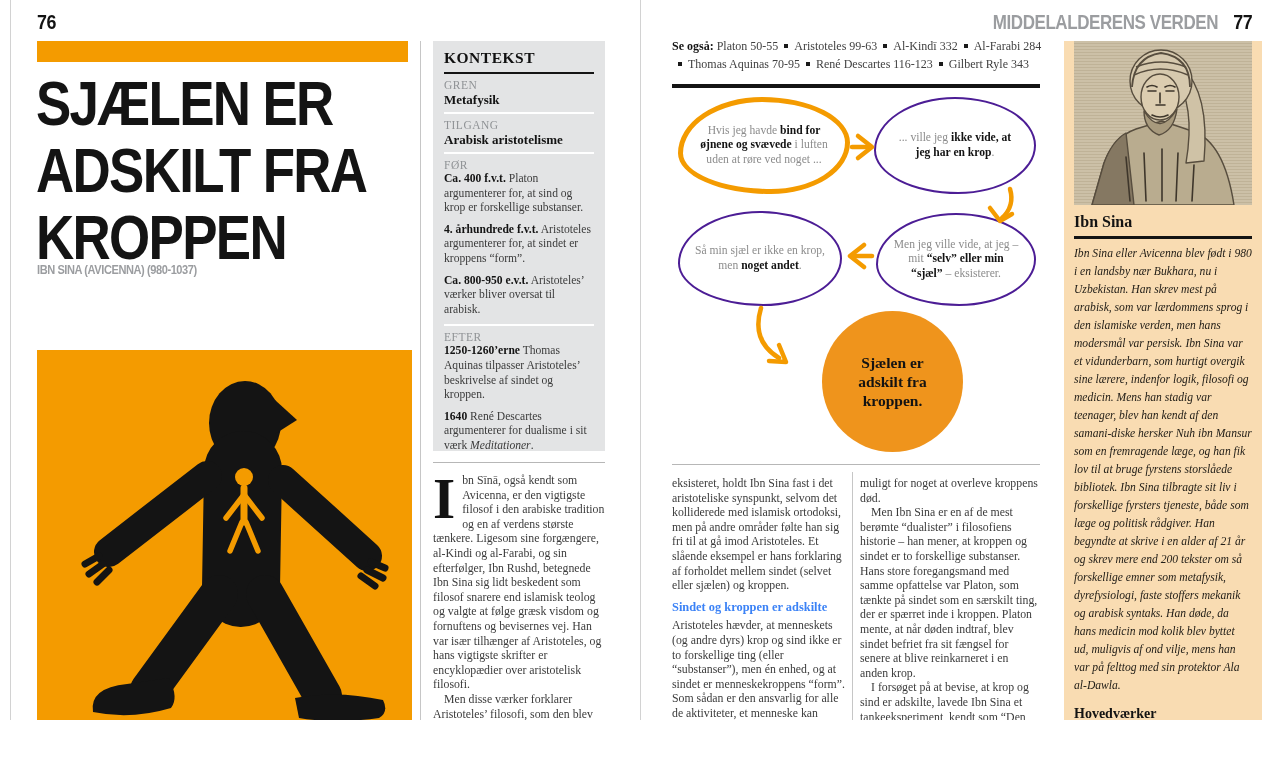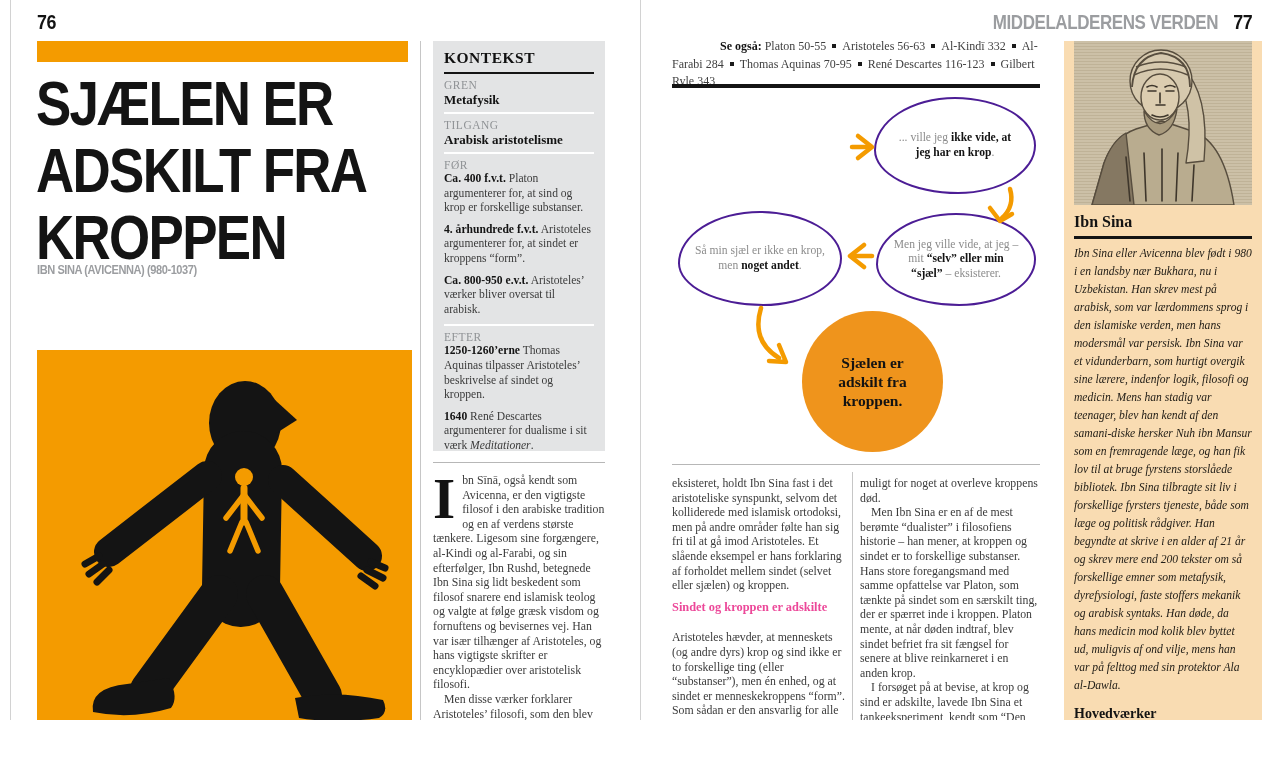--- a/index.html
+++ b/index.html
@@ -24,27 +24,27 @@
   .kontekst h3{margin:0 0 5px 0;font-size:15.5px;color:#111;border-bottom:2.5px solid #141414;
                padding-bottom:5px;letter-spacing:.5px;}
   .klabel{font-size:11.5px;color:#8f9295;letter-spacing:.5px;margin:4px 0 1px;}
   .kvalue{font-size:13px;font-weight:700;color:#131313;margin:0 0 4px;}
   .ksep{border-bottom:2px solid #fff;margin:4px 0 5px;}
   .kontekst p{margin:0 0 7px;font-size:11.6px;line-height:14.6px;color:#3b3b3b;}
   .kontekst b{color:#131313;}
   .body-col{font-size:11.8px;line-height:14.6px;color:#3b3b3b;}
   .body-col p{margin:0;}
   .body-col p.indent{text-indent:11px;}
-  .body-col .subhead{font-weight:700;color:#ec4899;font-size:12.4px;margin:7px 0 16px;}
+  .body-col .subhead{font-weight:700;color:#3b82f6;font-size:12.4px;margin:7px 0 4px;}
   .rule-top{border-top:1px solid #b7b7b7;padding-top:10px;}
   .dropcap{float:left;font-size:57px;line-height:46px;font-weight:700;color:#131313;
            margin:3px 7px 0 0;}
   
   .see-also{font-size:12px;line-height:17.5px;color:#3f3f3f;}
-  .see-also b{color:#131313;margin-left:48px;}
+  .see-also b{color:#131313;}
   .sq{display:inline-block;width:4px;height:4px;background:#1a1a1a;margin:0 6px 2px 6px;
       vertical-align:middle;}
   
   .bubble{box-sizing:border-box;display:flex;align-items:center;justify-content:center;
           text-align:center;padding:10px 14px;font-size:11.6px;line-height:14.5px;
           color:#8c8c8c;background:#fff;}
   .bubble b{color:#131313;}
   .b-orange{border:5px solid #f49b00;border-radius:49% 51% 46% 54% / 58% 47% 53% 42%;}
   .b-black{border:2px solid #4c1d95;border-radius:50% 50% 48% 52% / 55% 50% 50% 45%;}
   .concl-circle{border-radius:50%;display:flex;align-items:center;justify-content:center;
@@ -140,34 +140,37 @@
 
   <div class="abs section-header" style="right:62px;top:11px;">
     <span class="cond cond-r">MIDDELALDERENS VERDEN</span>
   </div>
   <div class="abs pnum" style="right:28px;top:10px;">
     <span class="cond cond-r">77</span>
   </div>
 
   <div class="abs see-also" style="left:672px;top:38px;width:374px;">
     <b>Se også:</b>
-    <span>Platon 50-55</span><span class="sq"></span><span>Aristoteles 56-63</span><span class="sq"></span><span>Al-Kindī 332</span><span class="sq"></span><span>Al-Farabi 284</span><span class="sq"></span><span>Thomas Aquinas 70-95</span><span class="sq"></span><span>René Descartes 116-123</span><span class="sq"></span><span>Gilbert Ryle 343</span>
+    <span>Platon 50-55</span><span class="sq"></span><span>Aristoteles 99-63</span><span class="sq"></span><span>Al-Kindī 332</span><span class="sq"></span><span>Al-Farabi 284</span><span class="sq"></span><span>Thomas Aquinas 70-95</span><span class="sq"></span><span>René Descartes 116-123</span><span class="sq"></span><span>Gilbert Ryle 343</span>
   </div>
   <div class="abs" style="left:672px;top:84px;width:368px;height:4px;background:#141414;"></div>
 
+  <div class="abs bubble b-orange" style="left:678px;top:97px;width:172px;height:97px;">
+    <div><span>Hvis jeg havde </span><b>bind for øjnene og svævede</b><span> i luften uden at røre ved noget ...</span></div>
+  </div>
   <div class="abs bubble b-black" style="left:874px;top:97px;width:162px;height:97px;">
     <div><span>... ville jeg </span><b>ikke vide, at jeg har en krop</b><span>.</span></div>
   </div>
   <div class="abs bubble b-black" style="left:678px;top:211px;width:164px;height:95px;">
     <div><span>Så min sjæl er ikke en krop, men </span><b>noget andet</b><span>.</span></div>
   </div>
   <div class="abs bubble b-black" style="left:876px;top:213px;width:160px;height:93px;">
     <div><span>Men jeg ville vide, at jeg – mit </span><b>“selv” eller min “sjæl”</b><span> – eksisterer.</span></div>
   </div>
-  <div class="abs concl-circle" style="left:802px;top:311px;width:141px;height:141px;">
+  <div class="abs concl-circle" style="left:822px;top:311px;width:141px;height:141px;">
     <span>Sjælen er adskilt fra kroppen.</span>
   </div>
 
   <svg class="abs" style="left:660px;top:90px;pointer-events:none;" width="400" height="380" viewBox="0 0 400 380">
     <g stroke="#f49b00" stroke-width="4.5" fill="none" stroke-linecap="round" stroke-linejoin="round">
       <path d="M192,57 L207,57"></path>
       <polyline points="198,46 212,57 198,68"></polyline>
       <path d="M350,99 Q355,116 342,128"></path>
       <polyline points="330,118 340,131 352,124"></polyline>
       <path d="M212,166 L194,166"></path>

